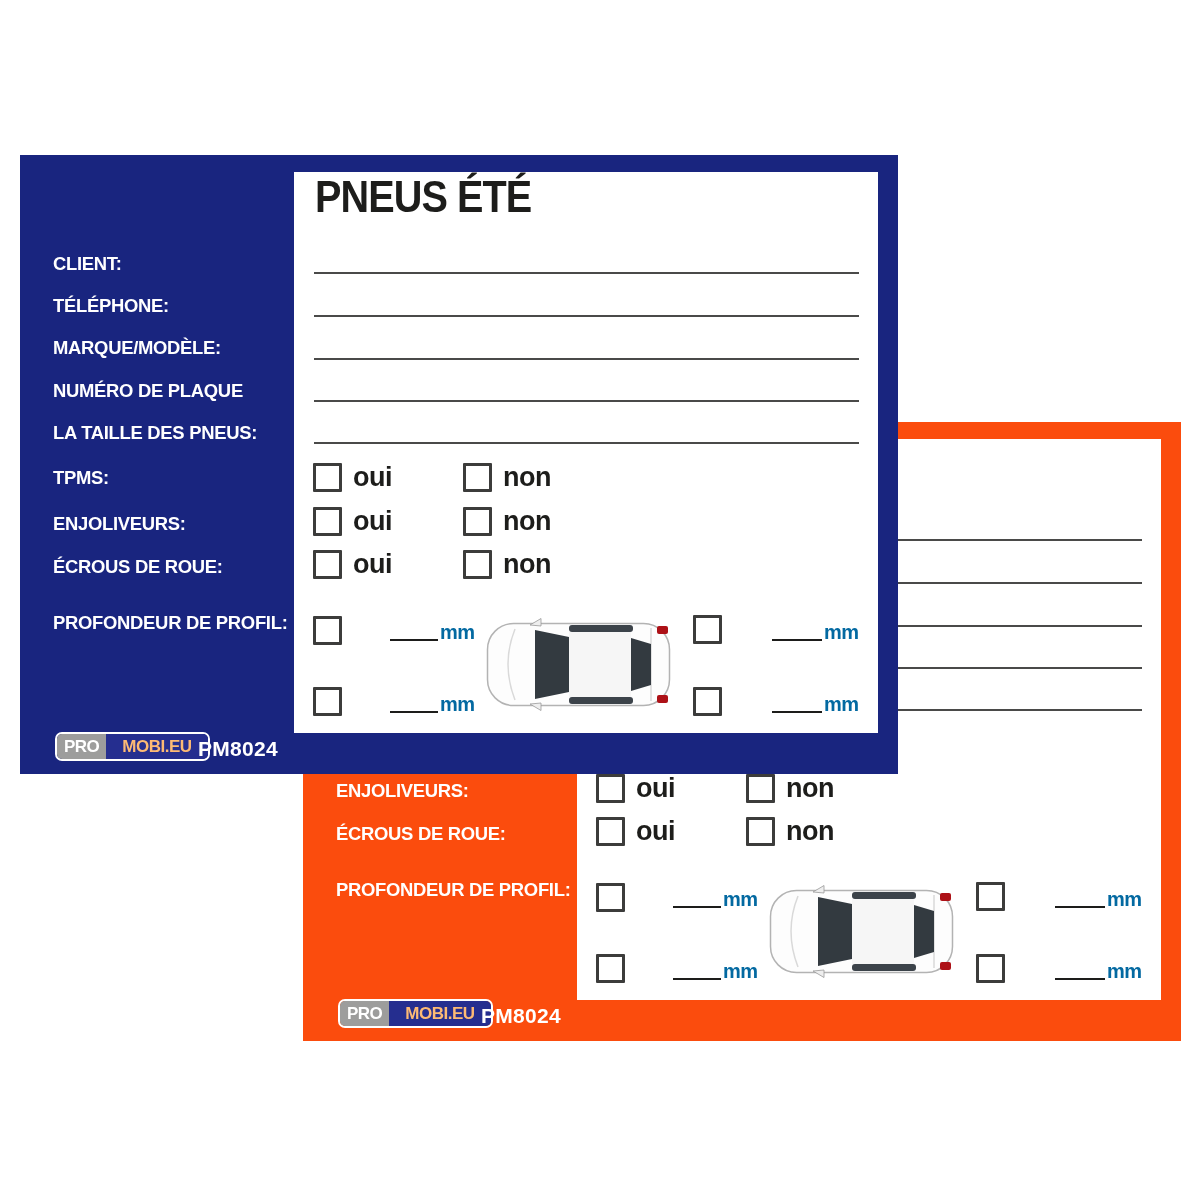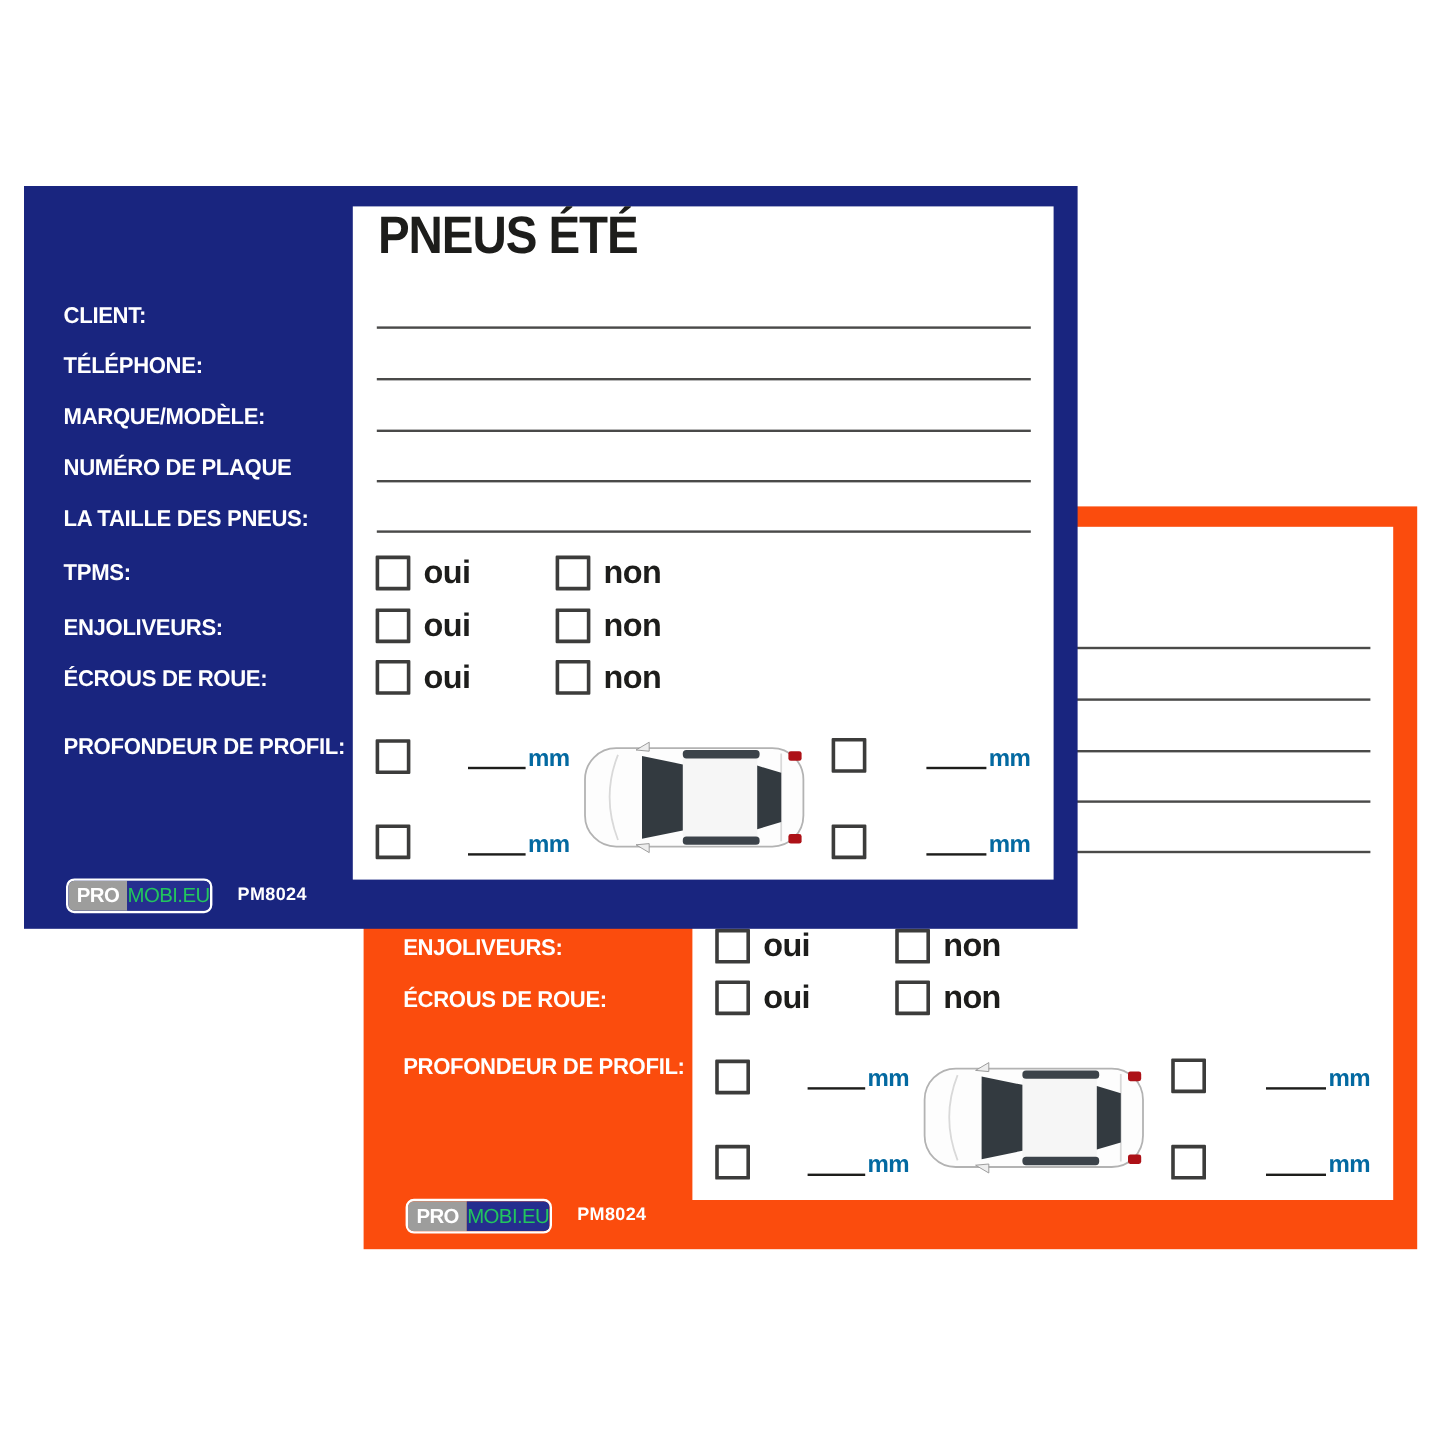--- a/index.html
+++ b/index.html
@@ -24,22 +24,22 @@
   .opt{position:absolute;font-size:27px;line-height:29px;font-weight:700;color:#1d1d1b;letter-spacing:-0.5px;}
 
   .mline{position:absolute;height:2px;background:#1d1d1b;}
   .mm{position:absolute;font-size:20px;line-height:20px;font-weight:700;color:#0369a1;letter-spacing:-0.5px;}
 
   .car{position:absolute;left:191px;top:445px;width:187px;height:95px;}
 
   .logo{position:absolute;left:35px;top:577px;display:flex;height:25px;border:2px solid #ffffff;
         border-radius:7px;overflow:hidden;align-items:center;}
   .logo-pro{background:#9d9d9c;color:#ffffff;font-weight:700;font-size:17px;line-height:25px;padding:0 7px;letter-spacing:-0.5px;}
-  .logo-mobi{background:#252e8f;color:#22c55e;font-weight:400;font-size:17px;line-height:25px;padding:0 0;letter-spacing:-0.5px;}
-  .code{position:absolute;left:178px;top:582px;color:#ffffff;font-weight:700;font-size:15px;letter-spacing:0.3px;}
+  .logo-mobi{background:#252e8f;color:#fdba74;font-weight:700;font-size:17px;line-height:25px;padding:0 16px;letter-spacing:-0.5px;}
+  .code{position:absolute;left:178px;top:582px;color:#ffffff;font-weight:700;font-size:21px;letter-spacing:0.3px;}
 </style>
 </head>
 <body>
 
 <div class="stage">
 
   <section class="card card--back">
     <span class="lbl" style="top:98px">CLIENT:</span>
     <span class="lbl" style="top:140px">TÉLÉPHONE:</span>
     <span class="lbl" style="top:182px">MARQUE/MODÈLE:</span>

